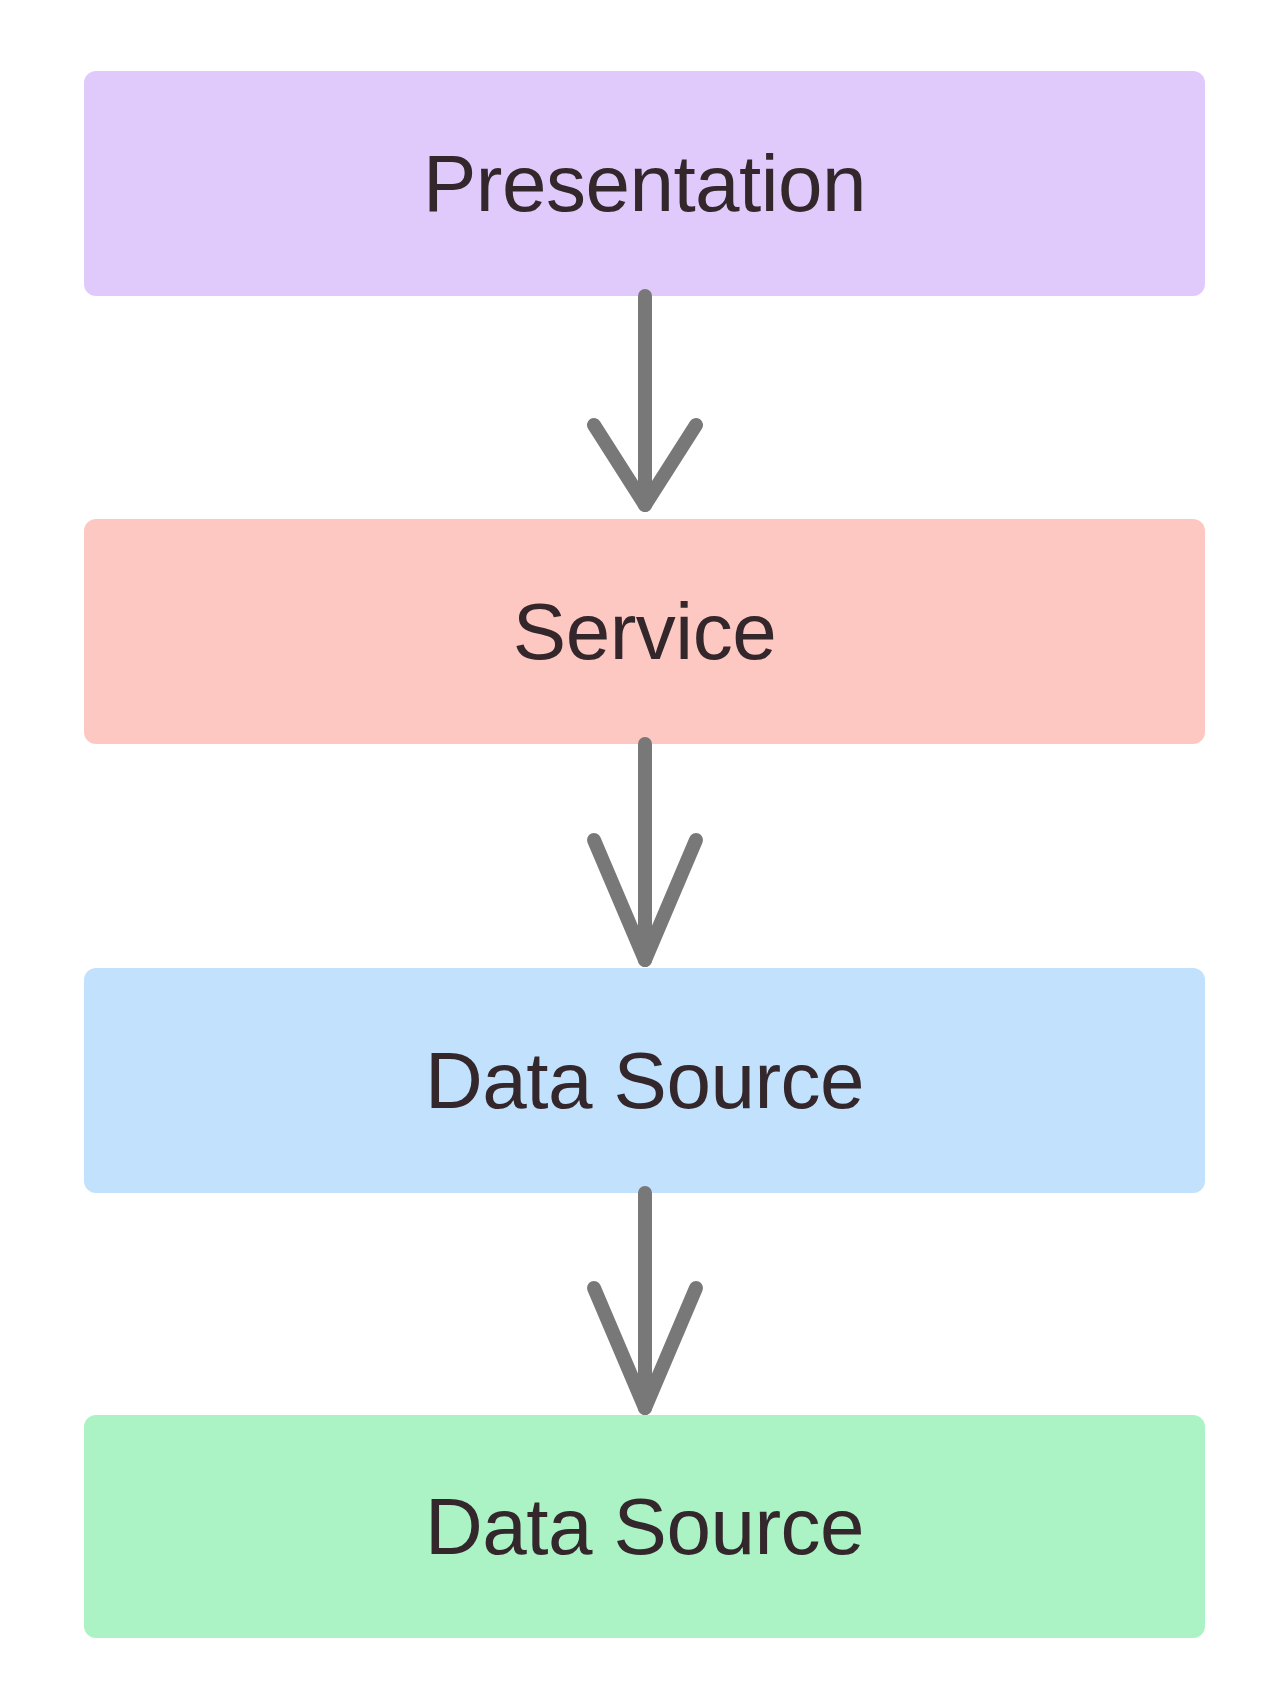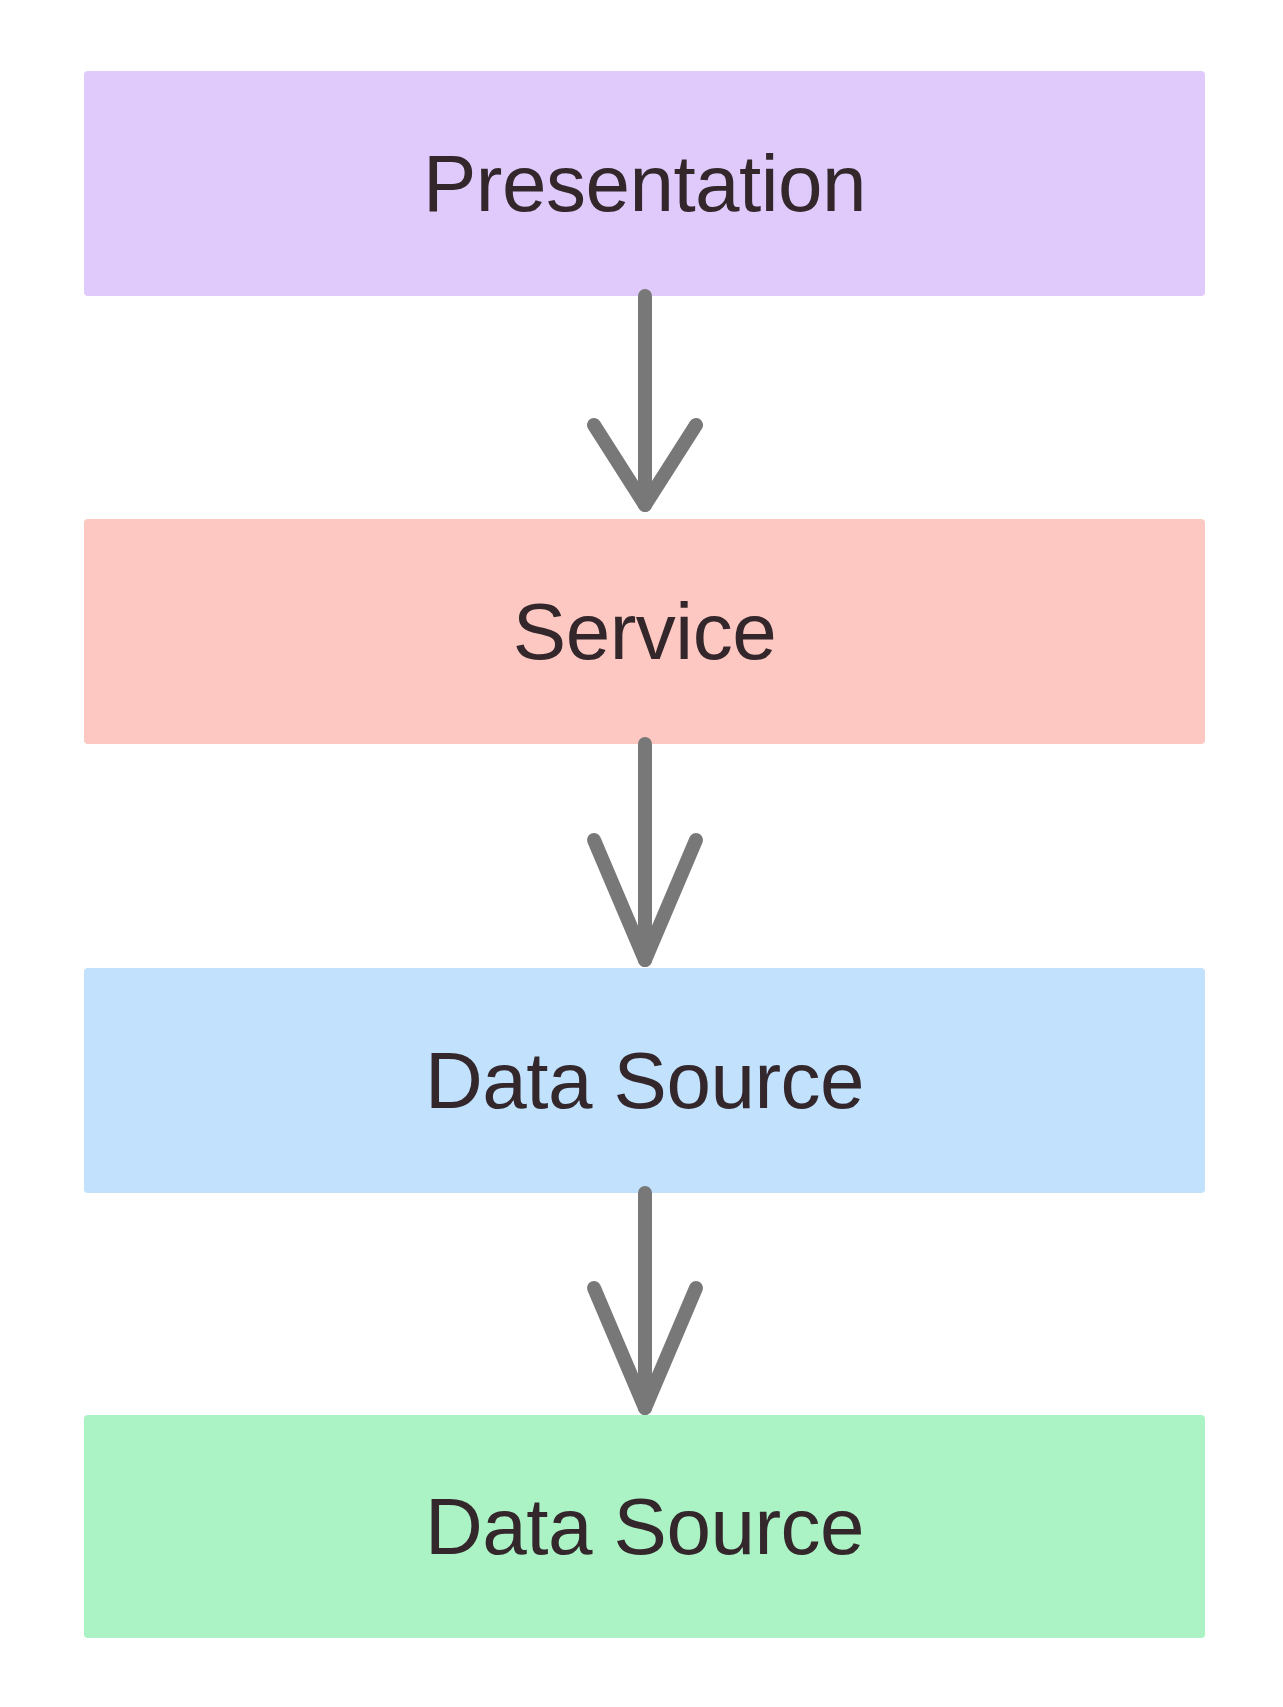--- a/index.html
+++ b/index.html
@@ -16,21 +16,21 @@
   #diagram-canvas {
     position: relative;
     width: 1283px;
     height: 1707px;
     background: #ffffff;
   }
   .node-box {
     position: absolute;
     left: 84px;
     width: 1121px;
-    border-radius: 4px;
+    border-radius: 12px;
     display: flex;
     align-items: center;
     justify-content: center;
     box-sizing: border-box;
   }
   .node-label {
     font-family: "Liberation Sans", sans-serif;
     font-size: 80px;
     line-height: 1;
     font-weight: 400;

